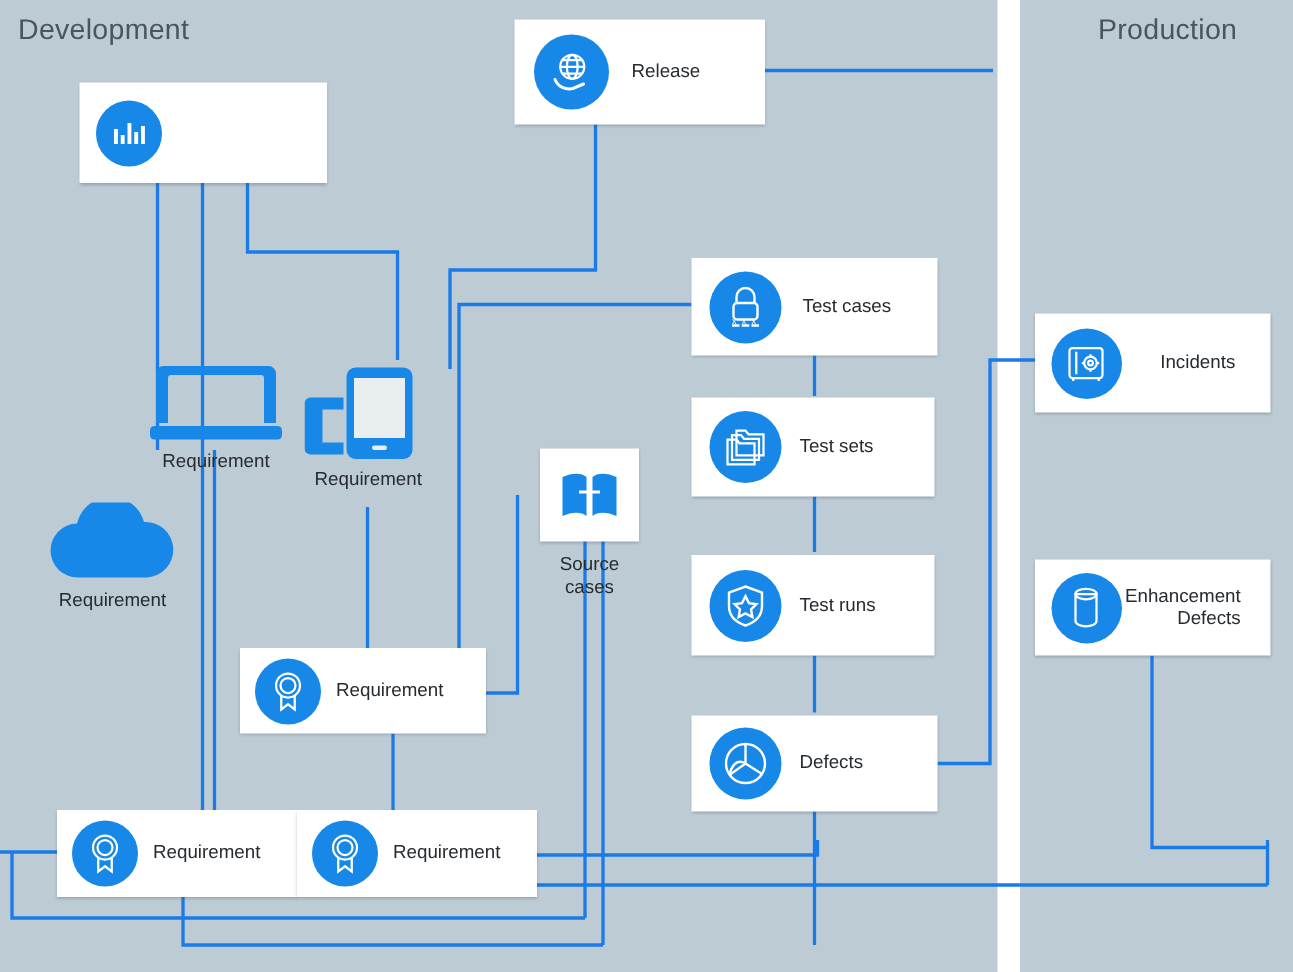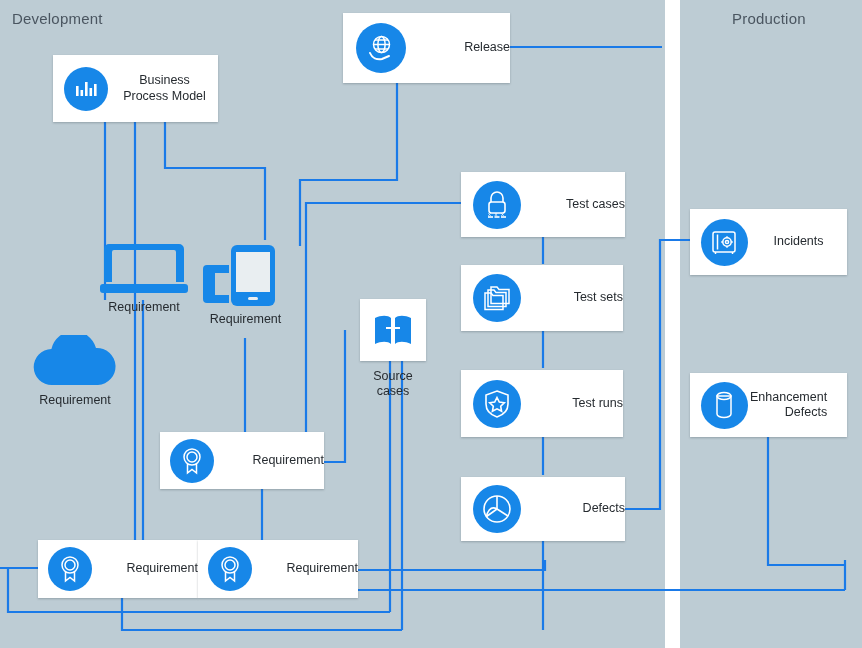--- a/index.html
+++ b/index.html
@@ -11,38 +11,37 @@
     position:relative;
   }
   #stage{position:absolute;left:0;top:0;width:862px;height:648px;}
 
   
   .lane-divider{
     position:absolute;background:#ffffff;
   }
   .lane-title{
     position:absolute;
-    font-size:15px;
+    font-size:19px;
     color:#4a5560;
     letter-spacing:.2px;
     white-space:nowrap;
   }
 
   
   #wires{position:absolute;left:0;top:0;width:862px;height:648px;pointer-events:none;}
   #wires path,#wires line{stroke:#1a7ae8;stroke-width:2.2;fill:none;}
 
   
   .card{
     position:absolute;
     background:#ffffff;
     box-shadow:0 1px 2px rgba(60,70,80,.32);
     display:flex;align-items:center;
     box-sizing:border-box;
-    justify-content:space-between;
   }
   .card .ico{flex:0 0 auto;display:flex;align-items:center;justify-content:center;}
   .card .lbl{
     font-size:12.5px;color:#262b30;line-height:1.22;
   }
   .card.lblcenter .lbl{flex:1;text-align:center;}
   .card.lblright .lbl{flex:1;text-align:right;padding-right:28px;}
 
   
   .bare{position:absolute;}
@@ -116,24 +115,20 @@
           <g fill="#fff">
             <rect x="3" y="10" width="2.6" height="10"></rect>
             <rect x="7.5" y="14" width="2.6" height="6"></rect>
             <rect x="12" y="6" width="2.6" height="14"></rect>
             <rect x="16.5" y="12" width="2.6" height="8"></rect>
             <rect x="21" y="8" width="2.6" height="12"></rect>
           </g>
         </svg>
       </div>
     </div>
-    <div class="lbl" style="text-align:center;flex:1;">
-      <div>Business</div>
-      <div>Process Model</div>
-    </div>
   </div>
 
   <div class="card" style="left:343px;top:13px;width:167px;height:70px;padding-left:10px;">
     <div class="ico" style="width:56px;height:56px;">
       <div class="disc" style="width:50px;height:50px;">
         <svg width="32" height="32" viewBox="0 0 32 32">
           <g fill="none" stroke="#fff" stroke-width="1.5">
             <circle cx="16.5" cy="12.5" r="8"></circle>
             <ellipse cx="16.5" cy="12.5" rx="3.6" ry="8"></ellipse>
             <line x1="8.5" y1="12.5" x2="24.5" y2="12.5"></line>

